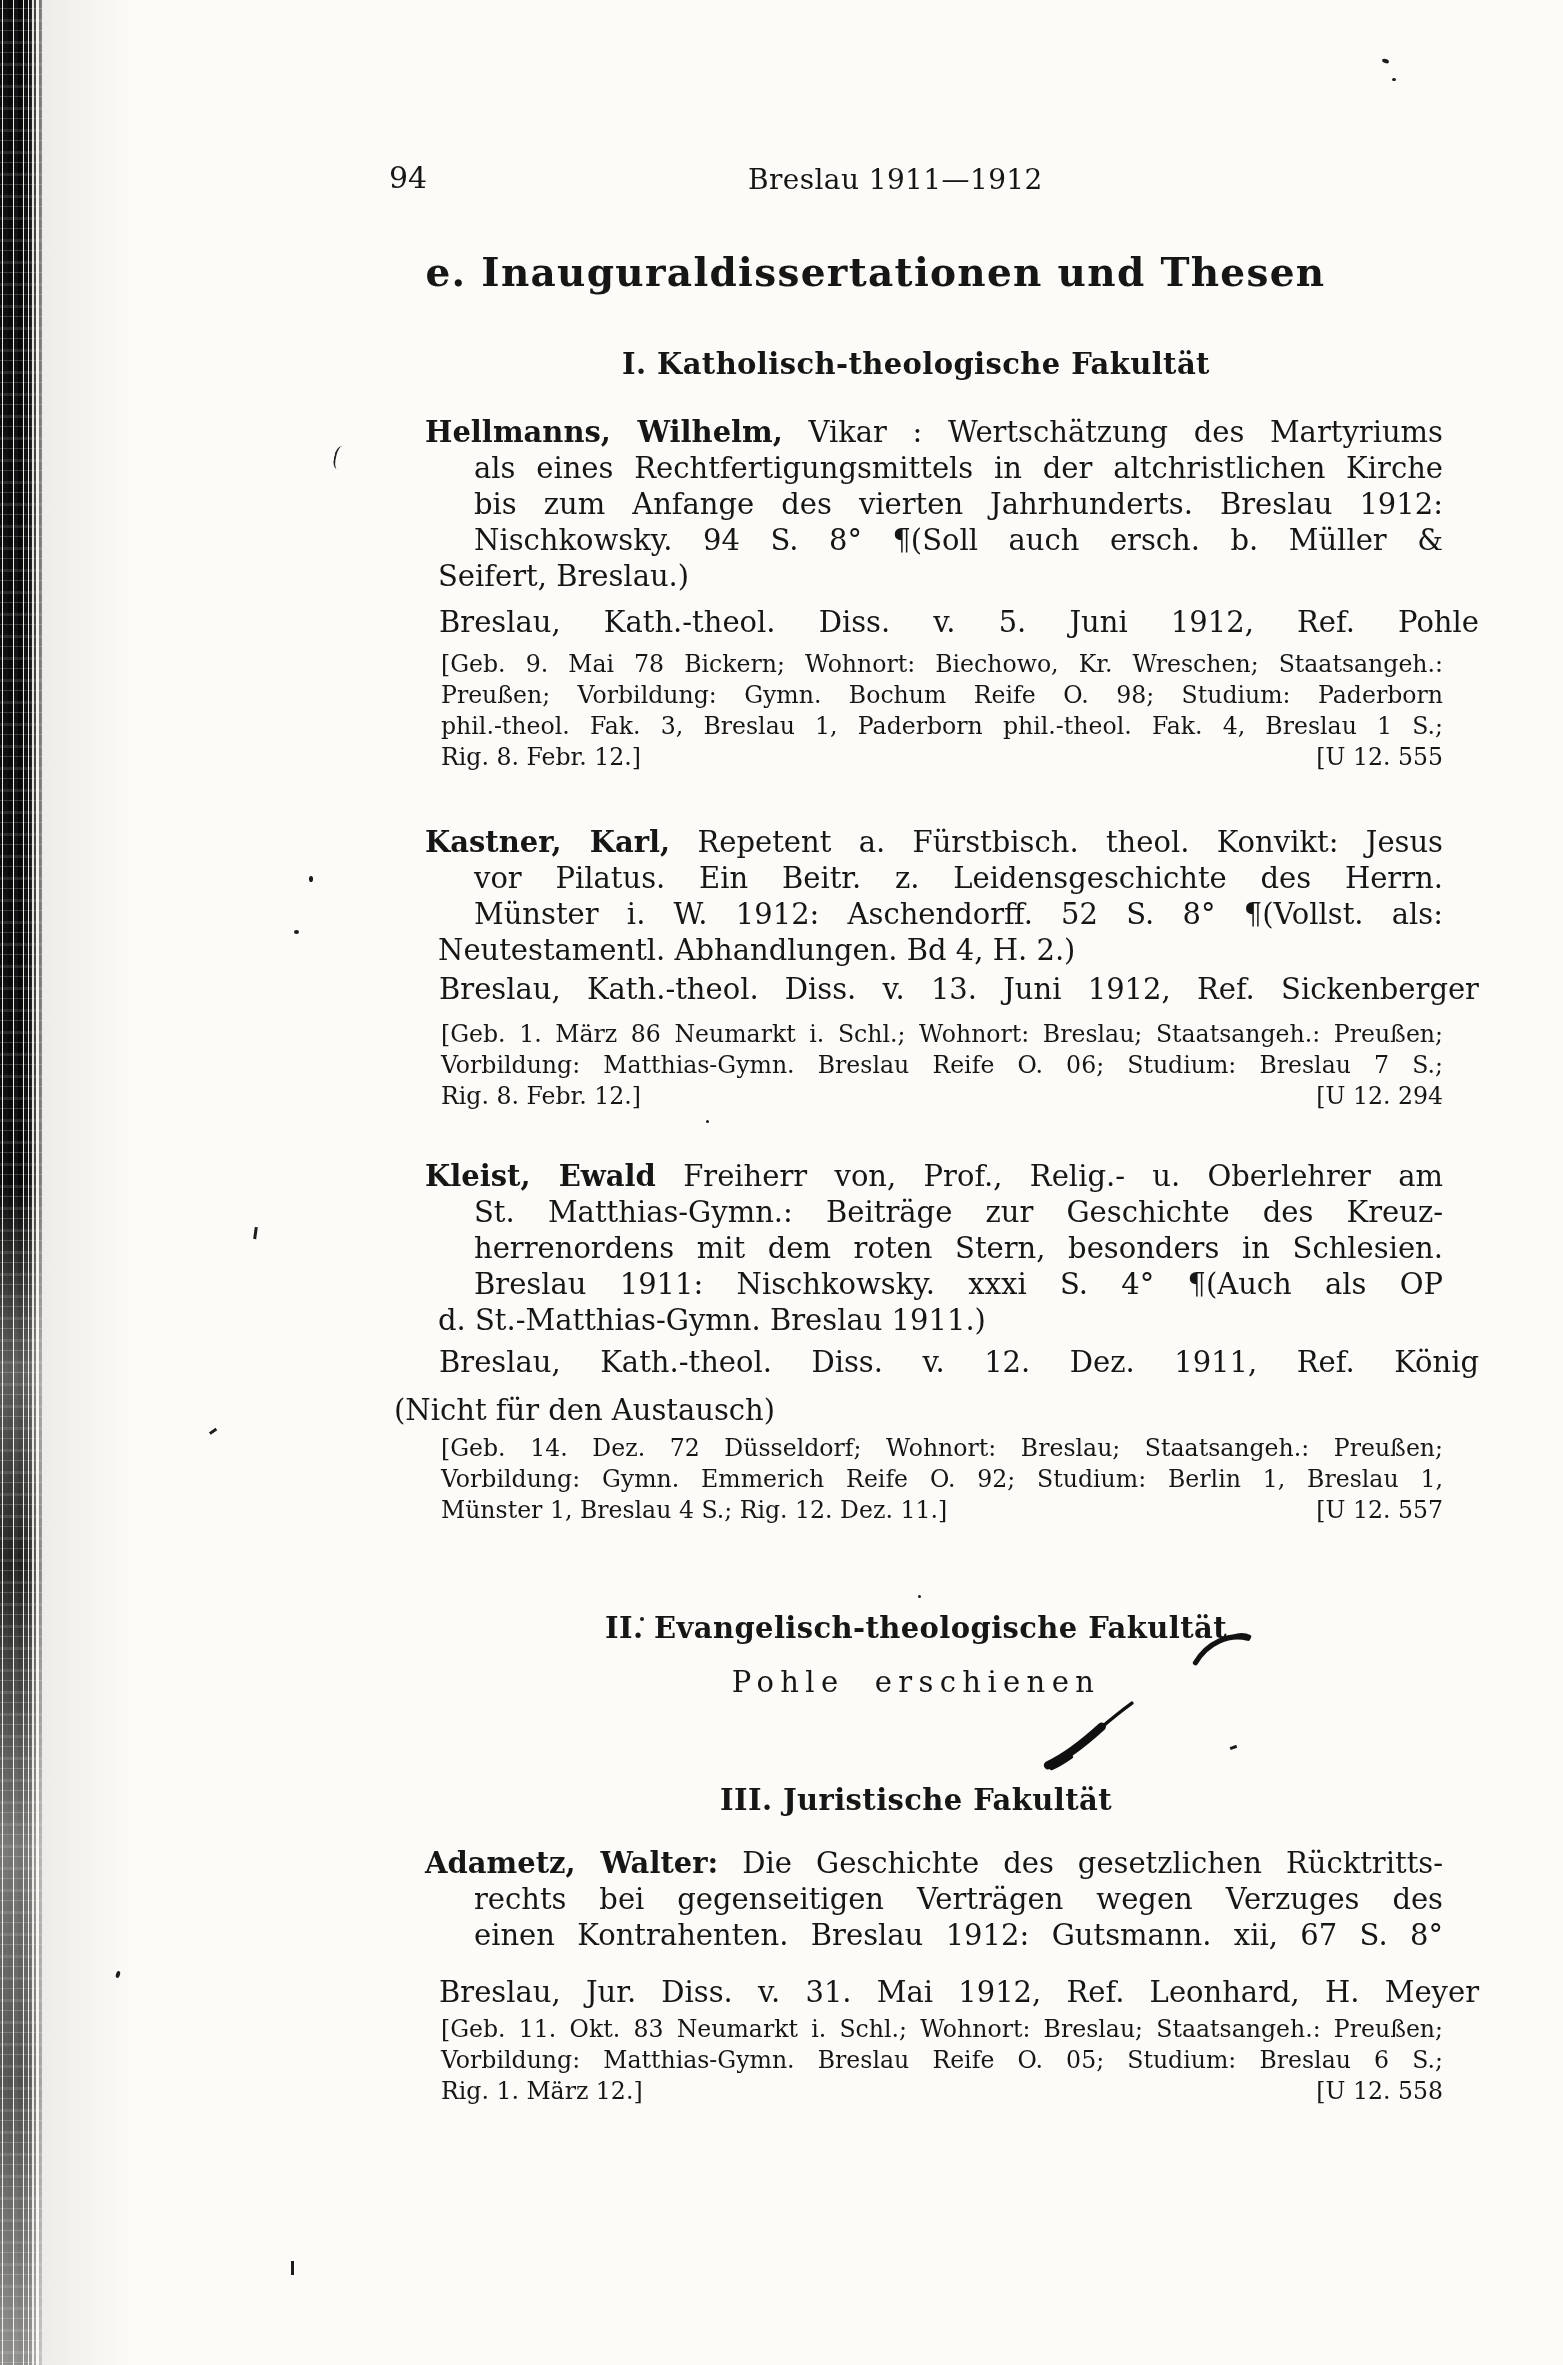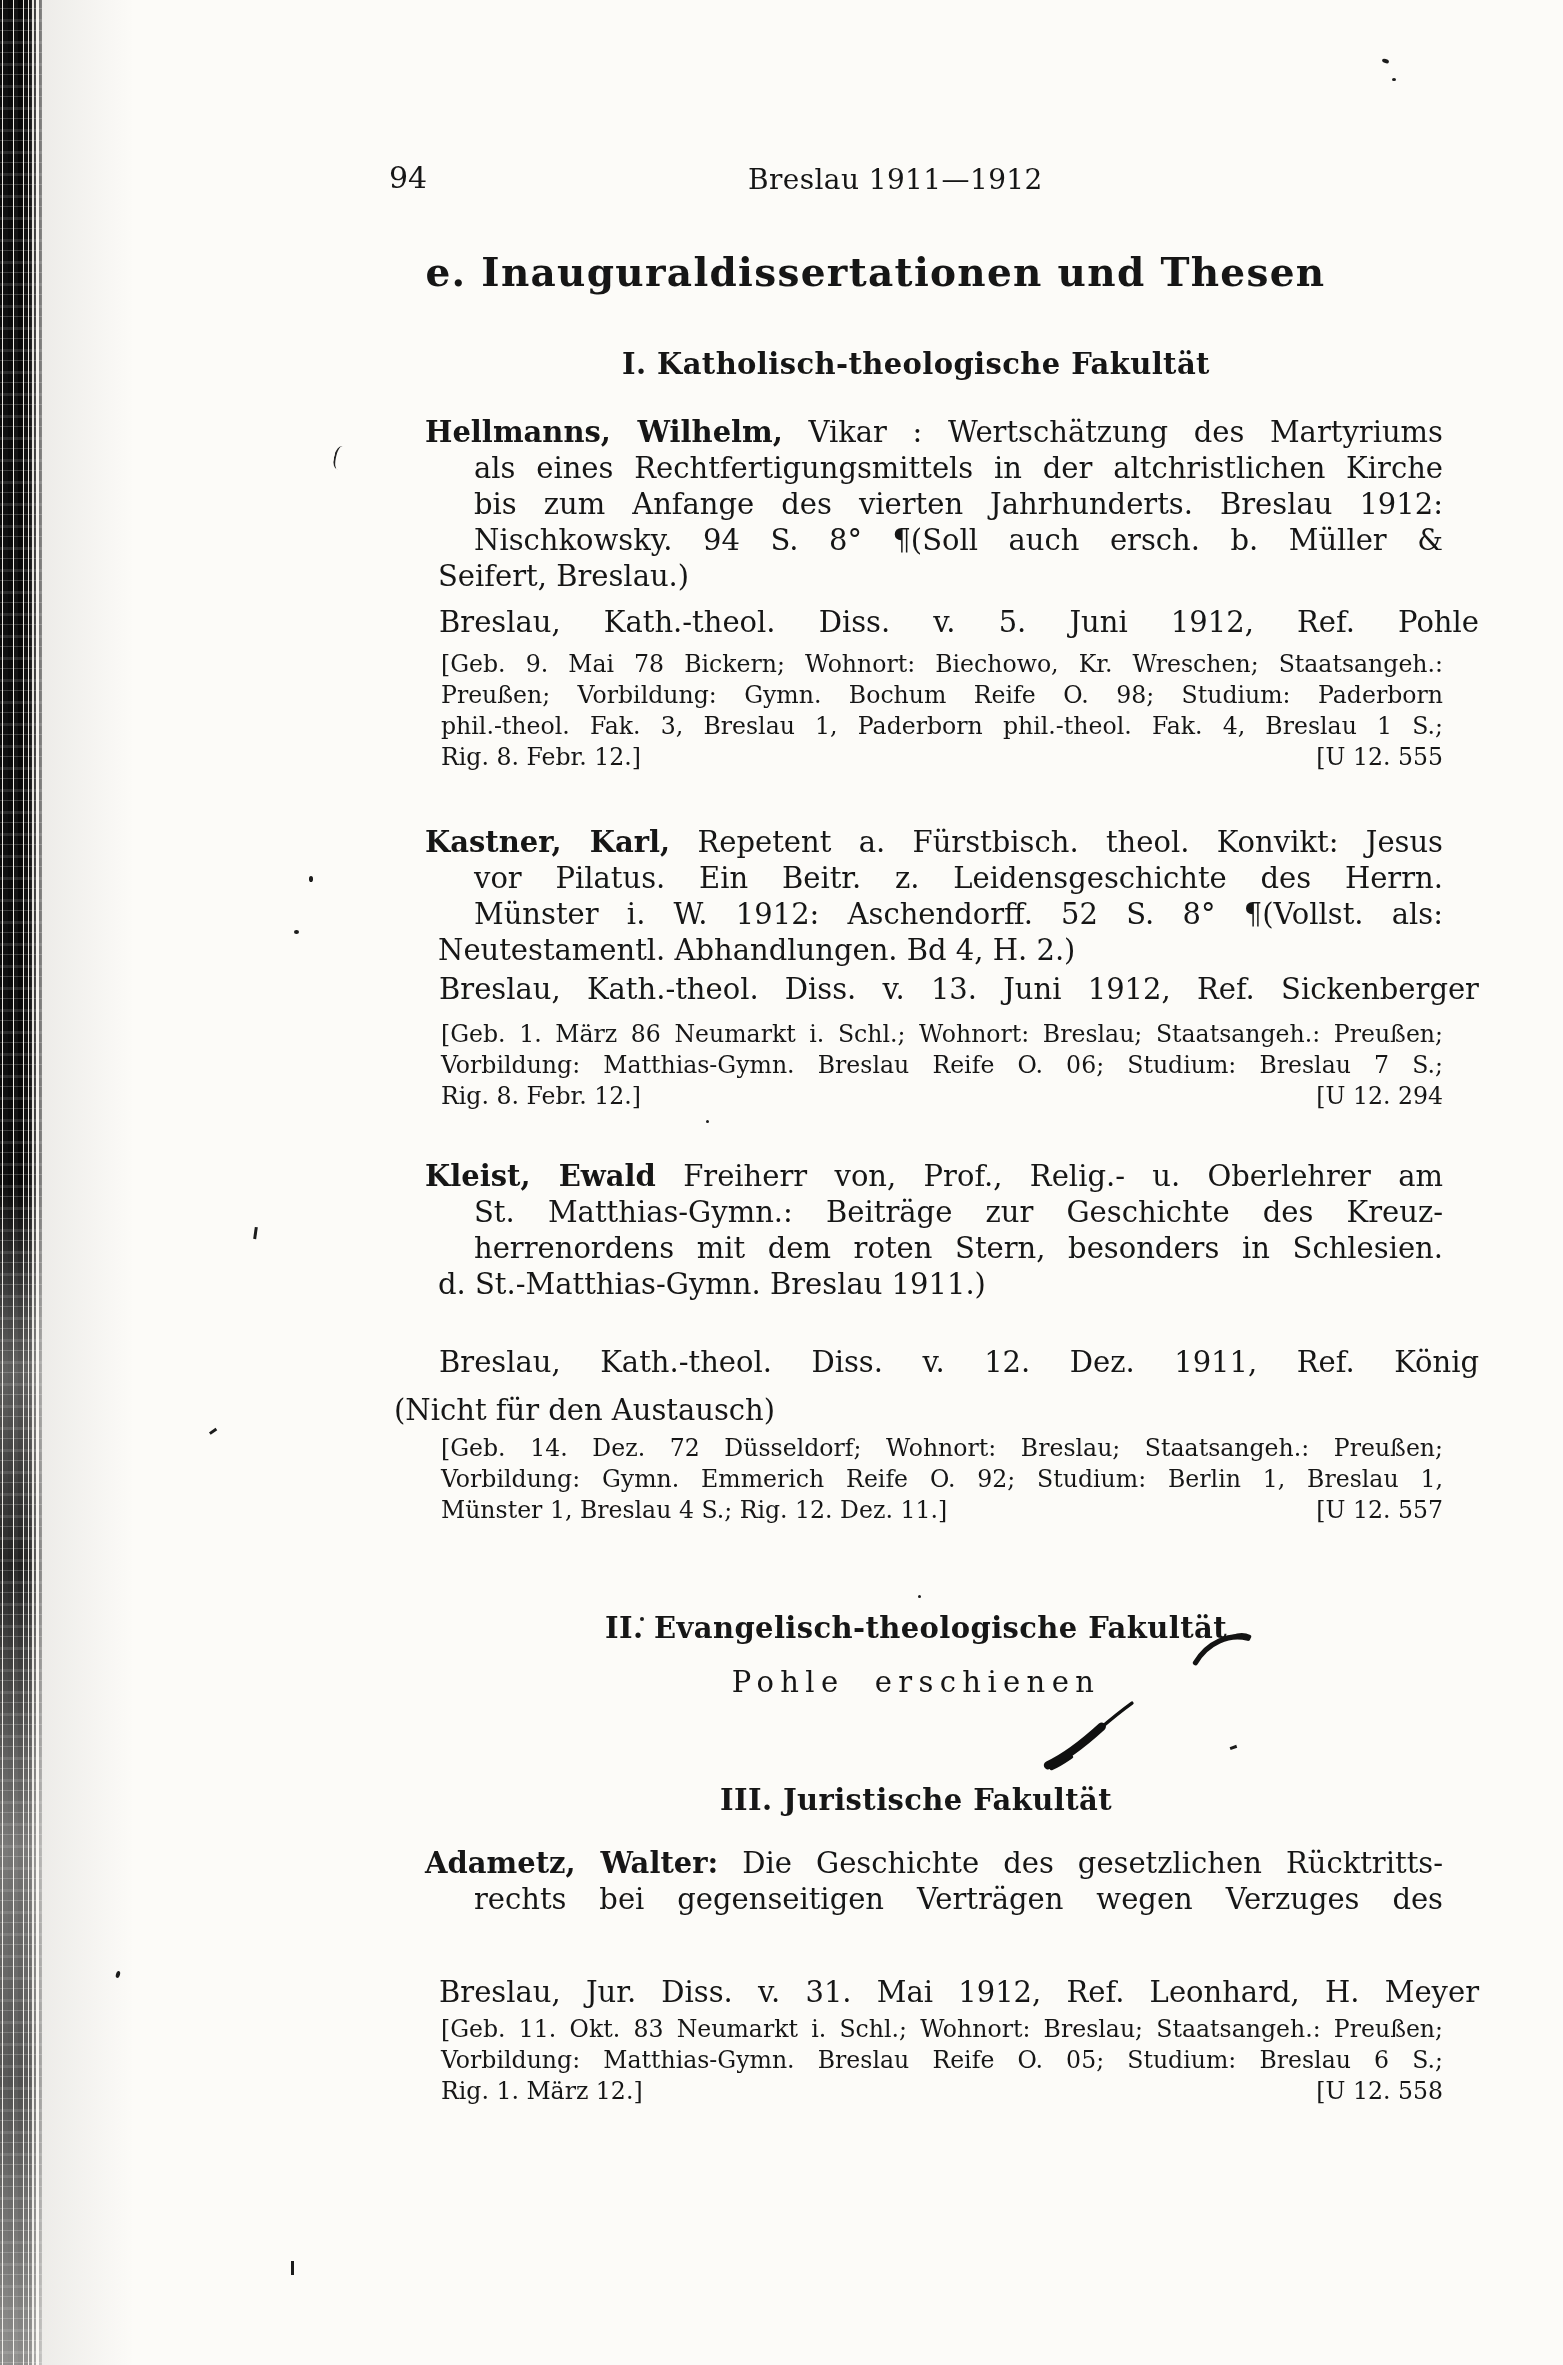--- a/index.html
+++ b/index.html
@@ -106,20 +106,21 @@
   <div class="flast">
       <span>Rig. 8. Febr. 12.]</span>
       <span>[U 12. 294</span>
     </div>
 </div>
 
 <div class="block entry-main" style="top:1158px">
   <div class="eline stretch"><span class="nm">Kleist, Ewald</span><span> Freiherr von, Prof., Relig.- u. Oberlehrer am</span></div>
   <div class="eline cont stretch">St. Matthias-Gymn.:  Beiträge  zur  Geschichte  des  Kreuz-</div>
   <div class="eline cont stretch">herrenordens mit dem roten Stern, besonders in Schlesien.</div>
+  <div class="eline cont stretch">Breslau 1911: Nischkowsky.  xxxi S.  4°  ¶(Auch als OP</div>
   <div class="eline cont">d. St.-Matthias-Gymn.  Breslau 1911.)</div>
 </div>
 <div class="block diss-line" style="top:1345px">Breslau, Kath.-theol. Diss. v. 12. Dez. 1911, Ref. König</div>
 <div class="block note-line" style="top:1393px">(Nicht für den Austausch)</div>
 <div class="block fp" style="top:1433px">
   <div class="fline">[Geb. 14. Dez. 72 Düsseldorf; Wohnort: Breslau; Staatsangeh.: Preußen;</div>
   <div class="fline">Vorbildung: Gymn. Emmerich Reife O. 92; Studium: Berlin 1, Breslau 1,</div>
   <div class="flast">
       <span>Münster 1, Breslau 4 S.; Rig. 12. Dez. 11.]</span>
       <span>[U 12. 557</span>
@@ -137,20 +138,21 @@
   <path d="M6,80 C28,70 48,54 70,34" stroke="#101010" stroke-width="10" fill="none" stroke-linecap="round"></path>
   <path d="M66,38 C80,26 92,16 106,6" stroke="#101010" stroke-width="4" fill="none" stroke-linecap="round"></path>
   <path d="M10,84 C20,80 28,74 34,70" stroke="#101010" stroke-width="4" fill="none" stroke-linecap="round"></path>
 </svg>
 
 <div class="block sec-head" id="sec3">III. Juristische Fakultät</div>
 
 <div class="block entry-main" style="top:1845px">
   <div class="eline stretch"><span class="nm">Adametz, Walter:</span><span> Die Geschichte des gesetzlichen Rücktritts-</span></div>
   <div class="eline cont stretch">rechts bei gegenseitigen Verträgen wegen Verzuges des</div>
+  <div class="eline cont stretch">einen Kontrahenten.  Breslau 1912: Gutsmann.  xii, 67 S.  8°</div>
 </div>
 <div class="block diss-line" style="top:1975px">Breslau, Jur. Diss. v. 31. Mai 1912, Ref. Leonhard, H. Meyer</div>
 <div class="block fp" style="top:2014px">
   <div class="fline">[Geb. 11. Okt. 83 Neumarkt i. Schl.; Wohnort: Breslau; Staatsangeh.: Preußen;</div>
   <div class="fline">Vorbildung: Matthias-Gymn. Breslau Reife O. 05; Studium: Breslau 6 S.;</div>
   <div class="flast">
       <span>Rig. 1. März 12.]</span>
       <span>[U 12. 558</span>
     </div>
 </div>

